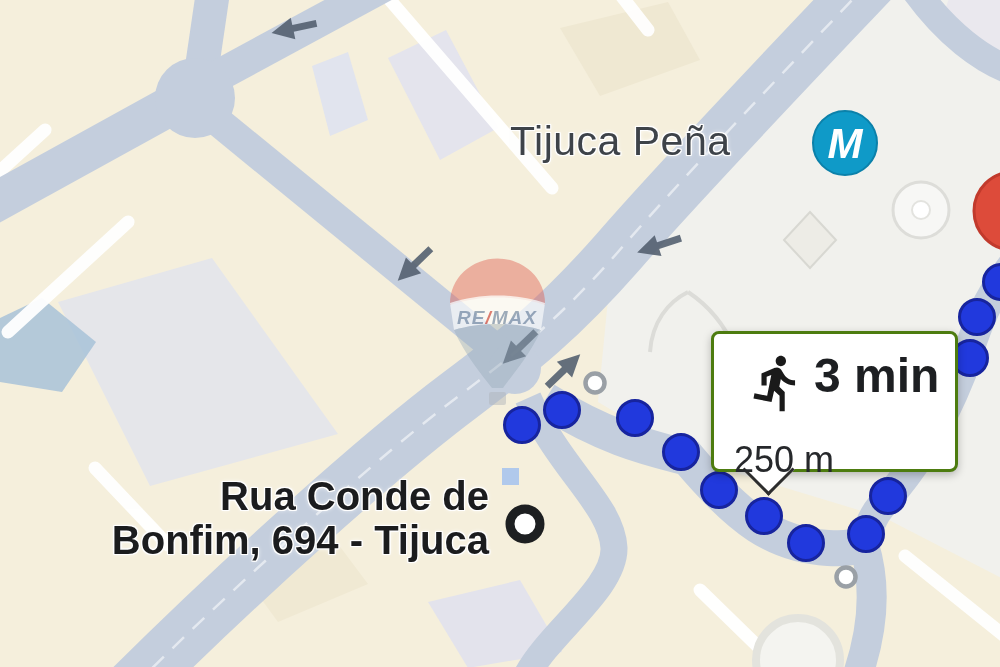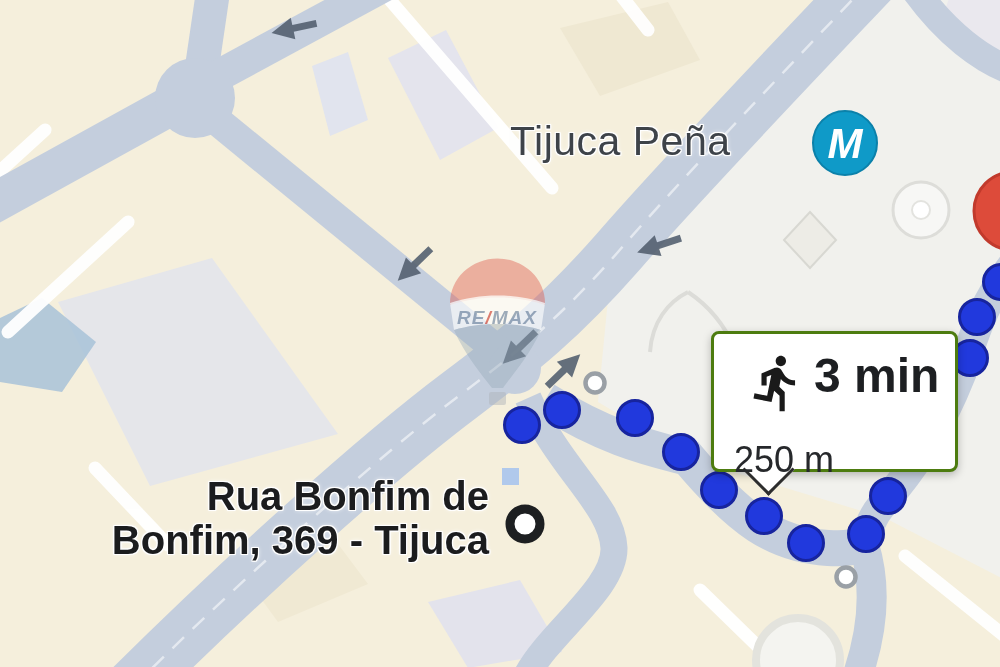--- a/index.html
+++ b/index.html
@@ -137,22 +137,22 @@
     <circle cx="845" cy="143" r="32" fill="#0f9ac8" stroke="#0b81aa" stroke-width="2"></circle>
     <text x="845" y="158" text-anchor="middle" class="svgtext" font-size="42" font-weight="800" font-style="italic" fill="#ffffff">M</text>
   </g>
 
   <circle cx="1013" cy="211" r="39" fill="#dd4b3a" stroke="#c13a2c" stroke-width="3"></circle>
 </svg>
 
 <div id="station-label" class="map-label">Tijuca Peña</div>
 
 <div id="destination-label" class="map-label">
-  <div>Rua Bonfim de</div>
-  <div>Bonfim, 369 - Tijuca</div>
+  <div>Rua Conde de</div>
+  <div>Bonfim, 694 - Tijuca</div>
 </div>
 
 <div id="route-tooltip">
   <div id="tooltip-pointer"></div>
   <svg id="tooltip-walk-icon" viewBox="0 0 24 24">
     <path fill="#1a1a1a" d="M13.49 5.48c1.1 0 2-.9 2-2s-.9-2-2-2-2 .9-2 2 .9 2 2 2zM9.89 19.38l1-4.4 2.1 2v6h2v-7.5l-2.1-2 .6-3c1.3 1.5 3.3 2.5 5.5 2.5v-2c-1.9 0-3.5-1-4.3-2.4l-1-1.6c-.4-.6-1-1-1.7-1-.3 0-.5.1-.8.1l-5.2 2.2v4.7h2v-3.4l1.8-.7-1.6 8.1-4.9-1-.4 2 7 1.4z"></path>
   </svg>
   <span id="tooltip-duration">3 min</span>
   <span id="tooltip-distance">250 m</span>
 </div>

